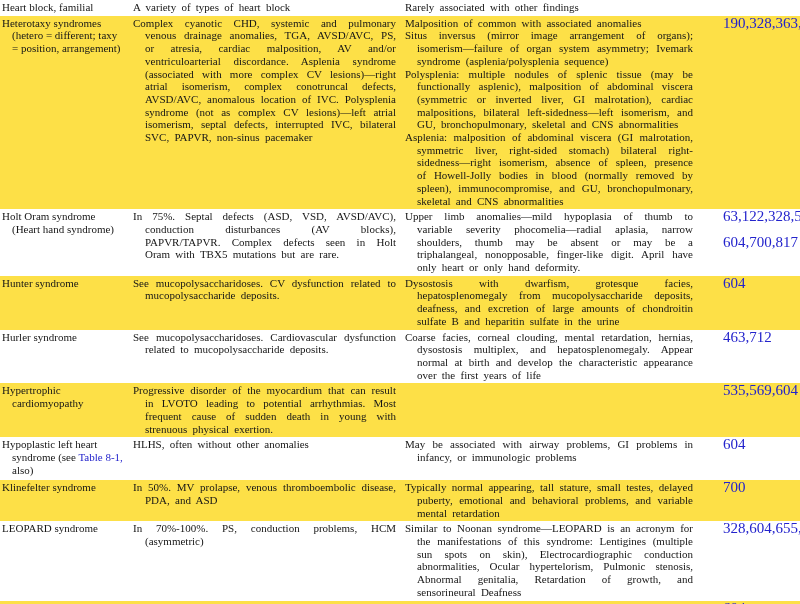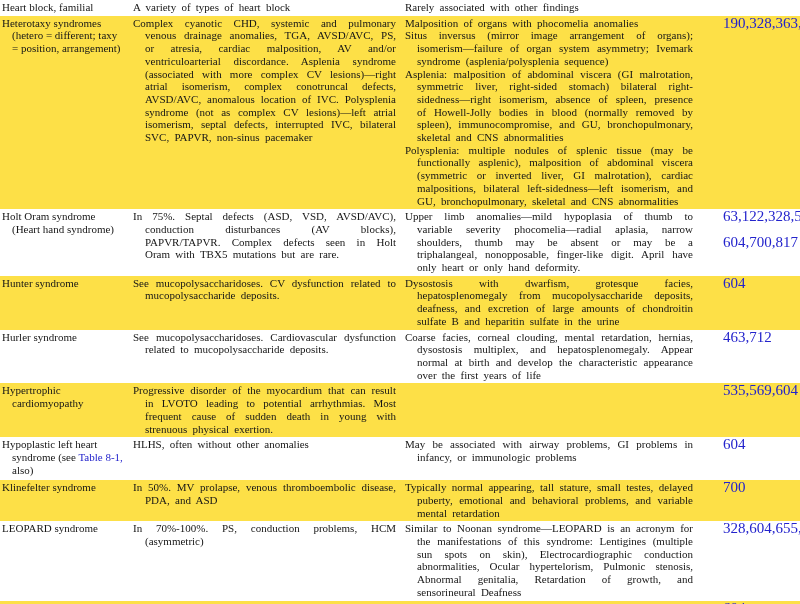--- a/index.html
+++ b/index.html
@@ -38,24 +38,24 @@
   </div>
 
   <div class="row shaded" style="min-height:168px">
     <div class="cell name-cell">
         <p>Heterotaxy syndromes (hetero = different; taxy = position, arrangement)</p>
       </div>
     <div class="cell cv-cell">
         <p>Complex cyanotic CHD, systemic and pulmonary venous drainage anomalies, TGA, AVSD/AVC, PS, or atresia, cardiac malposition, AV and/or ventriculoarterial discordance. Asplenia syndrome (associated with more complex CV lesions)—right atrial isomerism, complex conotruncal defects, AVSD/AVC, anomalous location of IVC. Polysplenia syndrome (not as complex CV lesions)—left atrial isomerism, septal defects, interrupted IVC, bilateral SVC, PAPVR, non-sinus pacemaker</p>
       </div>
     <div class="cell other-cell">
-      <p>Malposition of organs with phocomelia anomalies</p>
+      <p>Malposition of common with associated anomalies</p>
       <p>Situs inversus (mirror image arrangement of organs); isomerism—failure of organ system asymmetry; Ivemark syndrome (asplenia/polysplenia sequence)</p>
+      <p>Polysplenia: multiple nodules of splenic tissue (may be functionally asplenic), malposition of abdominal viscera (symmetric or inverted liver, GI malrotation), cardiac malpositions, bilateral left-sidedness—left isomerism, and GU, bronchopulmonary, skeletal and CNS abnormalities</p>
       <p>Asplenia: malposition of abdominal viscera (GI malrotation, symmetric liver, right-sided stomach) bilateral right-sidedness—right isomerism, absence of spleen, presence of Howell-Jolly bodies in blood (normally removed by spleen), immunocompromise, and GU, bronchopulmonary, skeletal and CNS abnormalities</p>
-      <p>Polysplenia: multiple nodules of splenic tissue (may be functionally asplenic), malposition of abdominal viscera (symmetric or inverted liver, GI malrotation), cardiac malpositions, bilateral left-sidedness—left isomerism, and GU, bronchopulmonary, skeletal and CNS abnormalities</p>
     </div>
     <div class="cell refs-cell">190,328,363,700</div>
   </div>
 
   <div class="row" style="min-height:52px">
     <div class="cell name-cell">
         <p>Holt Oram syndrome (Heart hand syndrome)</p>
       </div>
     <div class="cell cv-cell">
         <p>In 75%. Septal defects (ASD, VSD, AVSD/AVC), conduction disturbances (AV blocks), PAPVR/TAPVR. Complex defects seen in Holt Oram with TBX5 mutations but are rare.</p>

